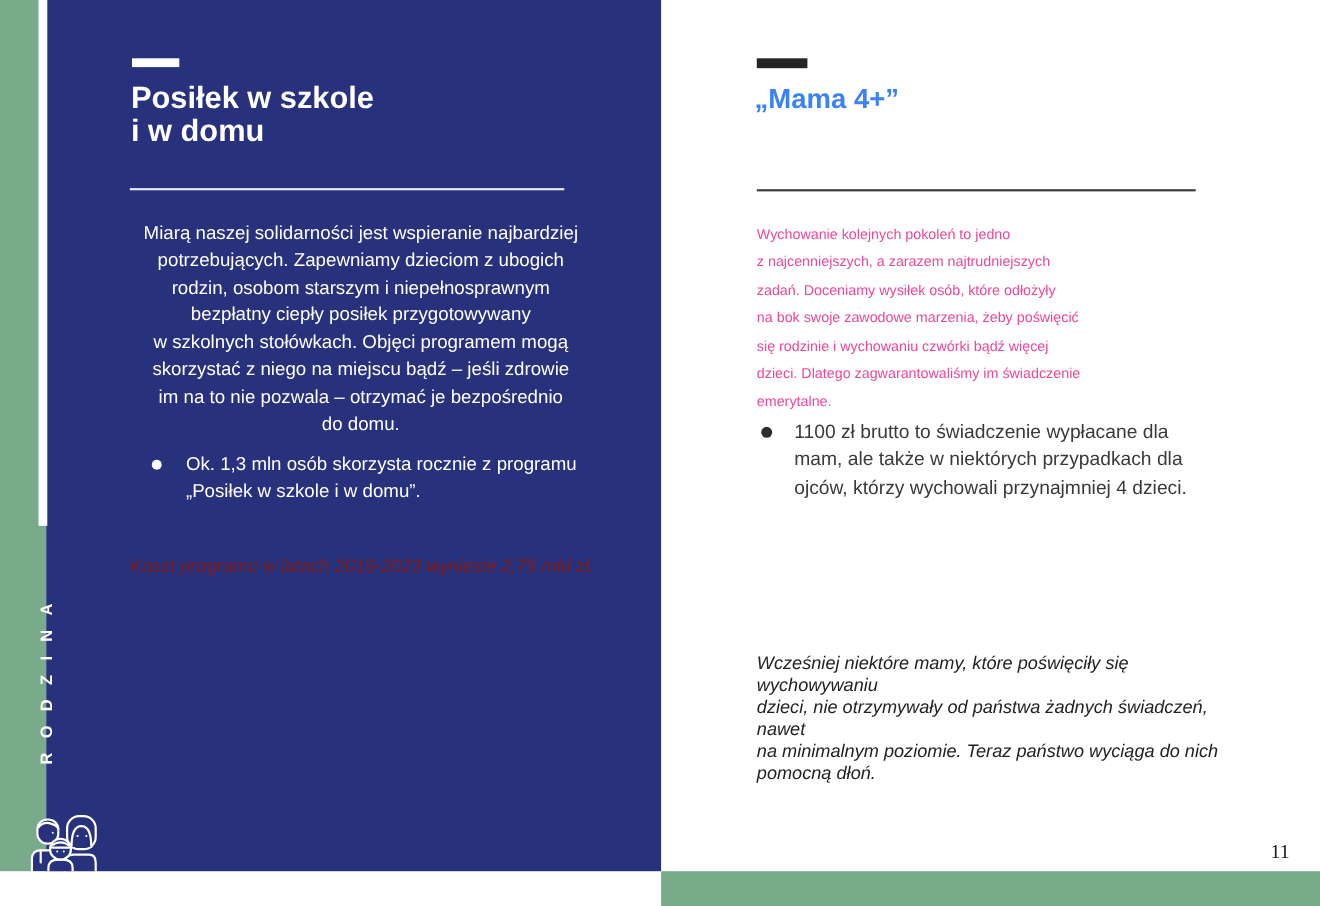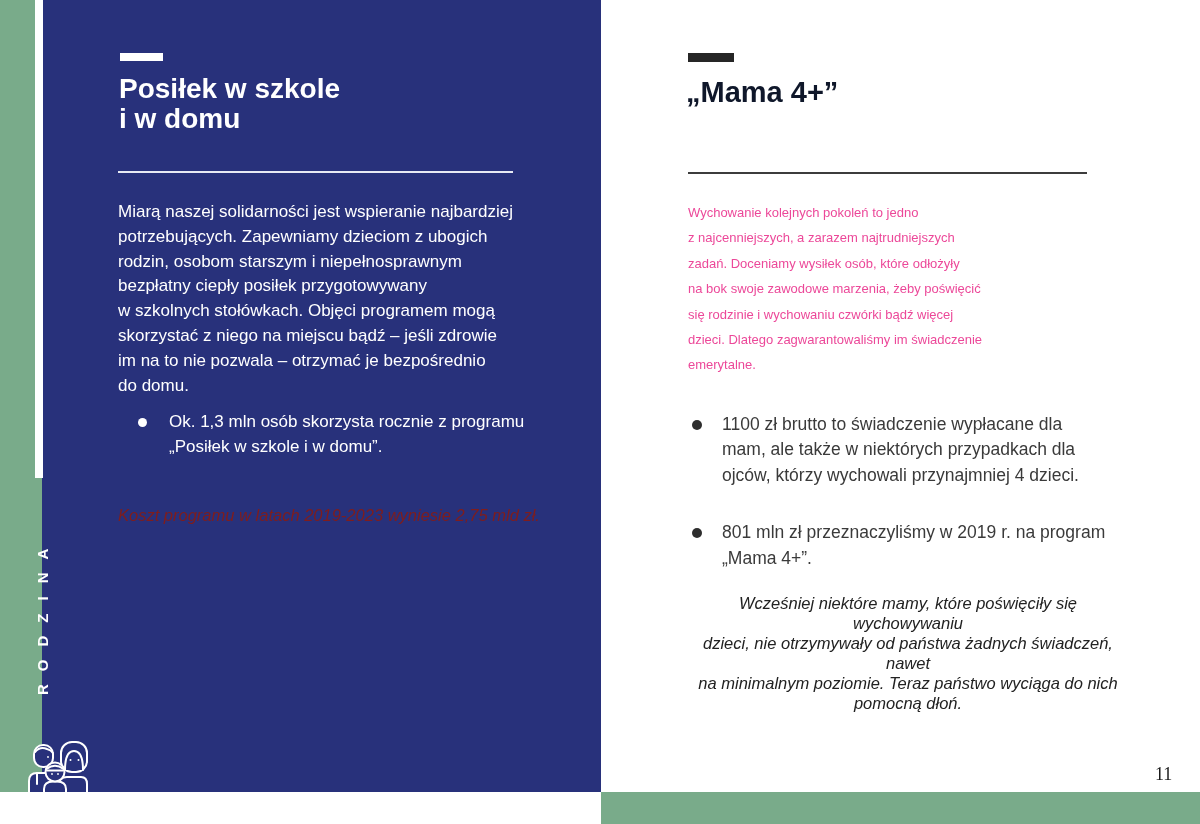--- a/index.html
+++ b/index.html
@@ -37,64 +37,63 @@
   .title-left {
     left: 119px; top: 74px; width: 420px;
     color: #ffffff; font-size: 28px; line-height: 30px; font-weight: bold;
     white-space: pre-line;
   }
   .rule-left { left: 118px; top: 171px; width: 395px; height: 2px; background: #e7eaf4; }
   .body-left {
     left: 118px; top: 200px; width: 420px;
     color: #ffffff; font-size: 17px; line-height: 24.8px;
     white-space: pre-line;
+    text-align: center;
   }
   .bullets-left { left: 136px; top: 410px; width: 420px; list-style: none; }
   .bullets-left li {
     position: relative; padding-left: 33px;
     color: #ffffff; font-size: 17px; line-height: 24.8px;
     white-space: pre-line;
   }
   .bullets-left li::before {
     content: ""; position: absolute; left: 2px; top: 8px;
     width: 9px; height: 9px; border-radius: 50%; background: #ffffff;
   }
   .note-left {
     left: 118px; top: 506px; width: 440px;
     color: #7f1d1d; font-size: 16.5px; font-style: italic;
   }
 
   
   .dash-right  { left: 688px; top: 53px; width: 46px; height: 9px; background: #262626; }
   .title-right {
     left: 686px; top: 76px; width: 420px;
-    color: #0f172a; font-size: 29px; font-weight: bold;
+    color: #3b82f6; font-size: 25px; font-weight: bold;
   }
   .rule-right { left: 688px; top: 172px; width: 399px; height: 2px; background: #3c3c3c; }
   .body-right {
     left: 688px; top: 200px; width: 430px;
     color: #ec4899; font-size: 13px; line-height: 25.4px;
     white-space: pre-line;
   }
   .bullets-right { left: 690px; top: 380px; width: 430px; list-style: none; }
   .bullets-right li {
     position: relative; padding-left: 32px; margin-bottom: 11px;
     color: #3a3a3a; font-size: 17.5px; line-height: 25.4px;
     white-space: pre-line;
-    margin-top: 32px;
   }
   .bullets-right li::before {
     content: ""; position: absolute; left: 2px; top: 8px;
     width: 10px; height: 10px; border-radius: 50%; background: #2e2e2e;
   }
   .note-right {
     left: 688px; top: 593px; width: 440px;
     color: #222222; font-size: 16.5px; line-height: 20px; font-style: italic;
     white-space: pre-line;
-    text-align: center;
   }
   .page-number {
     left: 1155px; top: 764px;
     font-family: "Liberation Serif", serif;
     color: #1a1a1a; font-size: 18px;
   }
 </style>
 </head>
 <body>
 
@@ -153,21 +152,19 @@
 z najcenniejszych, a zarazem najtrudniejszych
 zadań. Doceniamy wysiłek osób, które odłożyły
 na bok swoje zawodowe marzenia, żeby poświęcić
 się rodzinie i wychowaniu czwórki bądź więcej
 dzieci. Dlatego zagwarantowaliśmy im świadczenie
 emerytalne.</p>
 <ul class="abs bullets-right">
   <li>1100 zł brutto to świadczenie wypłacane dla
 mam, ale także w niektórych przypadkach dla
 ojców, którzy wychowali przynajmniej 4 dzieci.</li>
-  <li>801 mln zł przeznaczyliśmy w 2019 r. na program
-„Mama 4+”.</li>
 </ul>
 <p class="abs note-right">Wcześniej niektóre mamy, które poświęciły się wychowywaniu
 dzieci, nie otrzymywały od państwa żadnych świadczeń, nawet
 na minimalnym poziomie. Teraz państwo wyciąga do nich
 pomocną dłoń.</p>
 
 <div class="abs page-number">11</div>
 
 </body></html>

